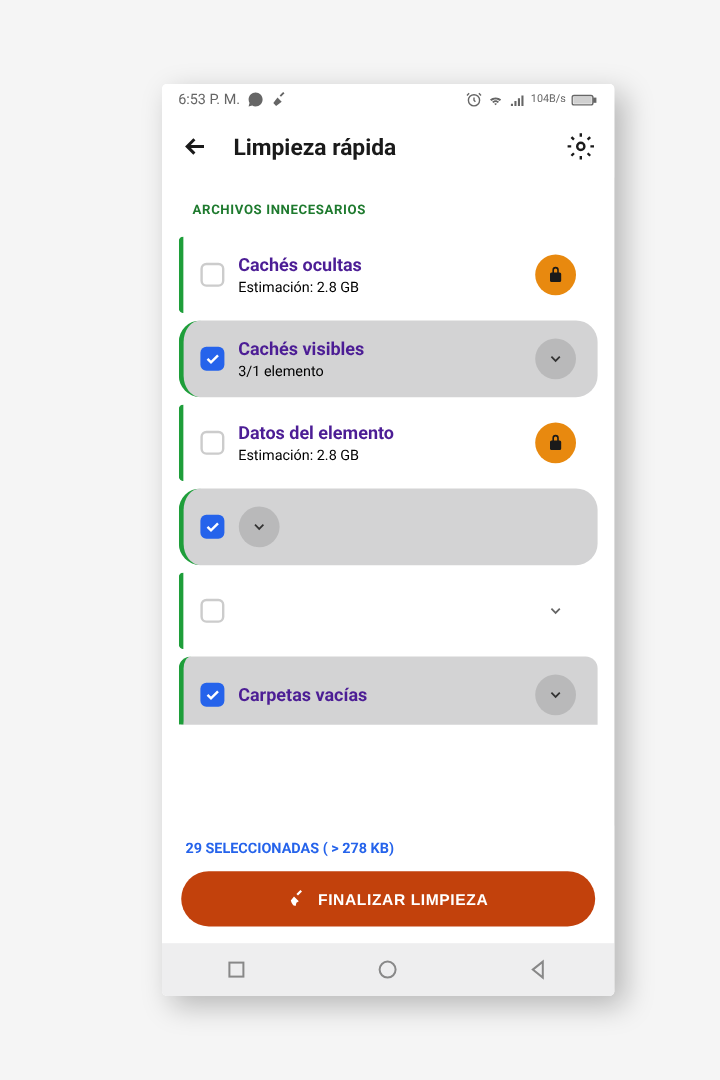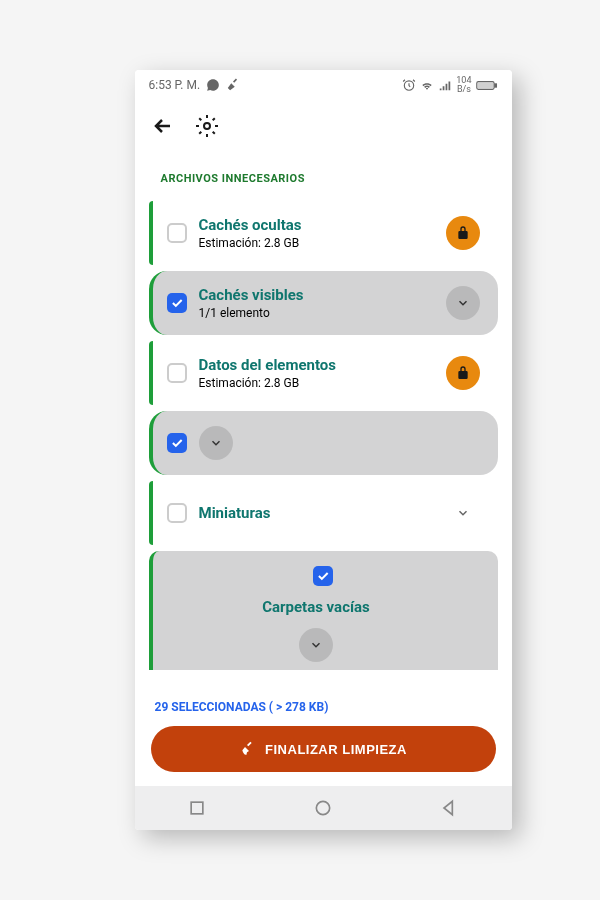--- a/index.html
+++ b/index.html
@@ -59,39 +59,39 @@
     .list-item {
       display: flex;
       align-items: center;
       padding: 15px 18px 15px 0;
       margin: 6px 14px 6px 14px;
       border-left: 4px solid #1e9e3a;
       border-radius: 4px;
       gap: 12px;
     }
     .list-item.selected { background: #d3d3d4; border-radius: 18px; }
-    .list-item.selected2 { background: #d3d3d4; border-radius: 10px 10px 0 0; margin-bottom: 0; padding-bottom: 8px; flex-direction: column;}
+    .list-item.selected2 { background: #d3d3d4; border-radius: 10px 10px 0 0; margin-bottom: 0; padding-bottom: 8px;}
     .list-item:not(.selected):not(.selected2) { background: #fff; }
 
     .checkbox {
       width: 20px;
       height: 20px;
       border-radius: 5px;
       margin-left: 14px;
       flex-shrink: 0;
       display: flex;
       align-items: center;
       justify-content: center;
     }
     .checkbox.unchecked { border: 2px solid #ccc; background: #fff; }
     .checkbox.checked { background: #2563eb; }
     .checkbox.checked svg { width: 14px; height: 14px; }
 
     .item-text { flex: 1; }
-    .item-title { font-size: 15px; font-weight: 700; color: #0f766e; }
+    .item-title { font-size: 15px; font-weight: 700; color: #4c1d95; }
     .item-subtitle { font-size: 12px; color: #000000; margin-top: 2px; }
 
     .item-action {
       width: 34px;
       height: 34px;
       border-radius: 50%;
       display: flex;
       align-items: center;
       justify-content: center;
       flex-shrink: 0;
@@ -169,40 +169,41 @@
       <span class="status-icon">
         <svg viewBox="0 0 24 24" fill="#666">
             <path d="M12 20l-2-2c1-1 3-1 4 0l-2 2zm-5-5c3-3 7-3 10 0l-2 2c-2-2-4-2-6 0l-2-2zm-3-3c4-4 12-4 16 0l-2 2c-3-3-9-3-12 0l-2-2z"></path>
           </svg>
       </span>
       <span class="status-icon">
         <svg viewBox="0 0 24 24" fill="#666">
             <path d="M3 18h3v3H3zM8 14h3v7H8zM13 10h3v11h-3zM18 6h3v15h-3z"></path>
           </svg>
       </span>
-      <span style="display:flex;flex-direction:column;align-items:center;line-height:1;">
+      <span style="display:flex;flex-direction:row;align-items:center;line-height:1;">
         <span class="status-text-small">104</span>
         <span class="status-text-small">B/s</span>
       </span>
       <span class="status-icon" style="width:22px;">
         <svg viewBox="0 0 28 14" fill="none" stroke="#666" stroke-width="1.5">
             <rect x="1" y="2" width="22" height="10" rx="2"></rect>
             <rect x="24" y="5" width="2" height="4" fill="#666"></rect>
             <rect x="3" y="4" width="18" height="6" fill="#666" opacity="0.3"></rect>
           </svg>
       </span>
     </div>
   </div>
 
   <div class="app-header">
     <div class="back-btn">
       <svg viewBox="0 0 24 24" fill="none" stroke="#1a1a1a" stroke-width="2.5">
           <path d="M19 12H5M11 18l-6-6 6-6"></path>
         </svg>
     </div>
+    <div class="header-title">Limpieza rápida</div>
     <div class="settings-btn">
       <svg viewBox="0 0 24 24" fill="none" stroke="#1a1a1a" stroke-width="2">
           <circle cx="12" cy="12" r="3"></circle>
           <path d="M12 1v3m0 16v3M4.2 4.2l2.1 2.1m11.4 11.4l2.1 2.1M1 12h3m16 0h3M4.2 19.8l2.1-2.1M17.7 6.3l2.1-2.1"></path>
         </svg>
     </div>
   </div>
 
   <div class="content">
     <div class="section-header">ARCHIVOS INNECESARIOS</div>
@@ -221,33 +222,33 @@
     </div>
 
     <div class="list-item selected">
       <div class="checkbox checked">
         <svg viewBox="0 0 24 24" fill="none" stroke="#fff" stroke-width="3.5">
             <path d="M5 12l5 5L20 7"></path>
           </svg>
       </div>
       <div class="item-text">
         <div class="item-title">Cachés visibles</div>
-        <div class="item-subtitle">1/1 elemento</div>
+        <div class="item-subtitle">3/1 elemento</div>
       </div>
       <div class="item-action expand-badge">
         <svg viewBox="0 0 24 24" fill="none" stroke="#333" stroke-width="2.5">
             <path d="M6 9l6 6 6-6"></path>
           </svg>
       </div>
     </div>
 
     <div class="list-item">
       <div class="checkbox unchecked"></div>
       <div class="item-text">
-        <div class="item-title">Datos del elementos</div>
+        <div class="item-title">Datos del elemento</div>
         <div class="item-subtitle">Estimación: 2.8 GB</div>
       </div>
       <div class="item-action lock-badge">
         <svg viewBox="0 0 24 24" fill="#1a1a1a">
             <path d="M12 2a4 4 0 00-4 4v3H7a2 2 0 00-2 2v8a2 2 0 002 2h10a2 2 0 002-2v-8a2 2 0 00-2-2h-1V6a4 4 0 00-4-4zm-2 4a2 2 0 114 0v3h-4V6z"></path>
           </svg>
       </div>
     </div>
 
     <div class="list-item selected">
@@ -259,21 +260,20 @@
       <div class="item-action expand-badge">
         <svg viewBox="0 0 24 24" fill="none" stroke="#333" stroke-width="2.5">
             <path d="M6 9l6 6 6-6"></path>
           </svg>
       </div>
     </div>
 
     <div class="list-item">
       <div class="checkbox unchecked"></div>
       <div class="item-text">
-        <div class="item-title">Miniaturas</div>
       </div>
       <div class="item-action expand-badge light">
         <svg viewBox="0 0 24 24" fill="none" stroke="#666" stroke-width="2.5">
             <path d="M6 9l6 6 6-6"></path>
           </svg>
       </div>
     </div>
 
     <div class="list-item selected2">
       <div class="checkbox checked">

